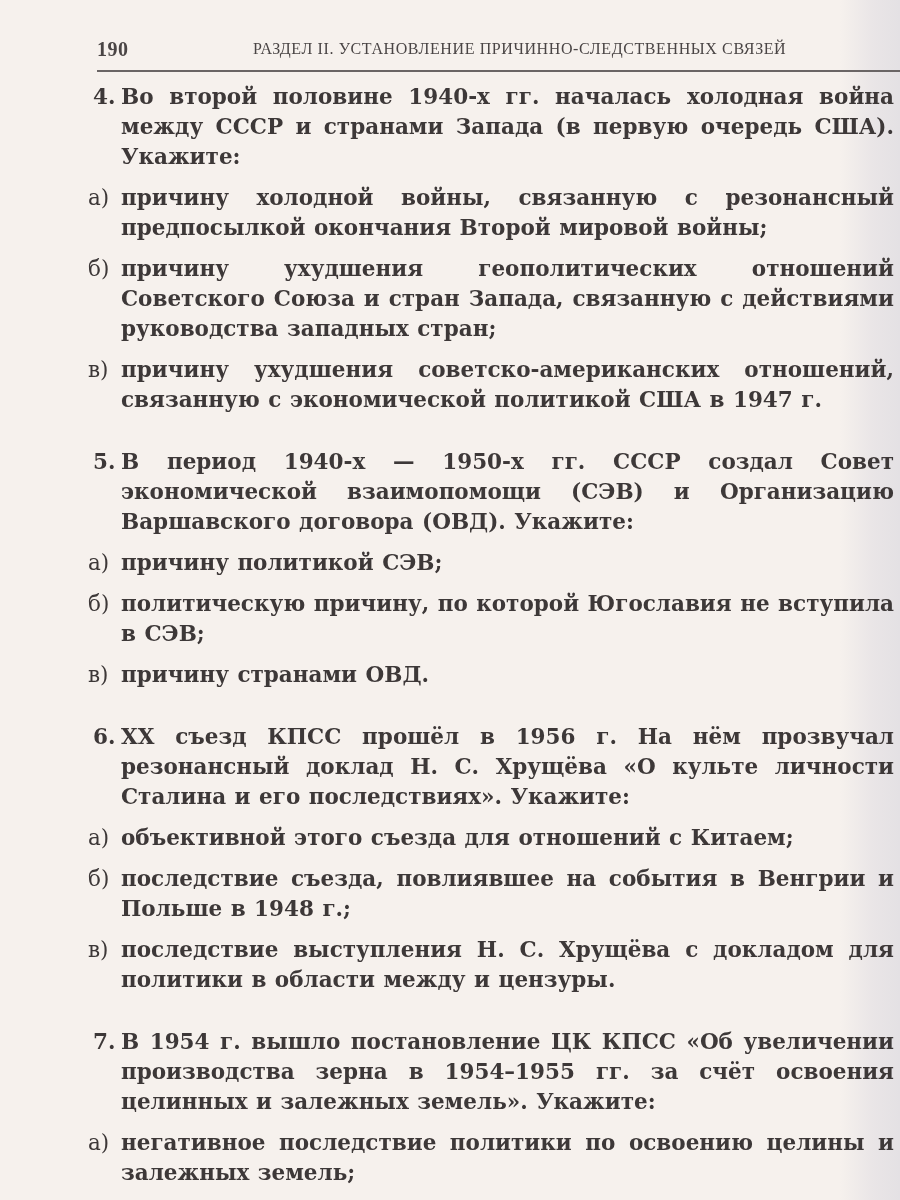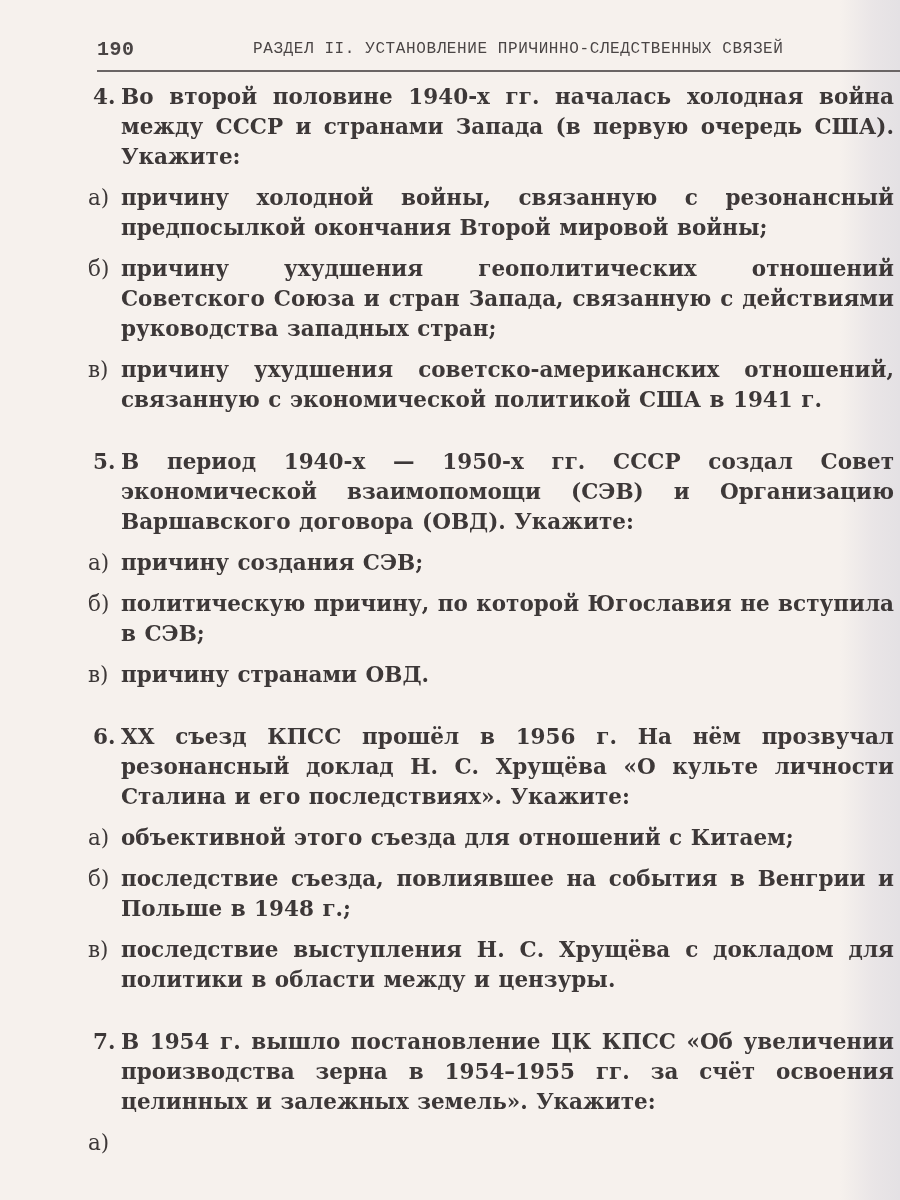--- a/index.html
+++ b/index.html
@@ -21,21 +21,21 @@
       background: linear-gradient(to right, rgba(246,241,237,0) 0%, rgba(232,228,230,0.9) 55%, #e4e1e4 100%);
       pointer-events: none;
     }
     .running-head {
       position: absolute;
       left: 97px;
       top: 38px;
       width: 803px;
       height: 34px;
       border-bottom: 2px solid #6a6565;
-      font-family: Liberation Mono, monospace;
+      font-family: Liberation Serif, serif;
       color: #4a4545;
     }
     .page-number {
       position: absolute;
       left: 0;
       top: 0;
       font-weight: bold;
       font-size: 20px;
       letter-spacing: 0.5px;
     }
@@ -106,32 +106,32 @@
     <div class="subitem">
       <span class="sub-letter">а)</span>
       <span class="bold">причину холодной войны, связанную с резонансный предпосылкой окончания Второй мировой войны;</span>
     </div>
     <div class="subitem">
       <span class="sub-letter">б)</span>
       <span class="bold">причину ухудшения геополитических отношений Советского Союза и стран Запада, связанную с действиями руководства западных стран;</span>
     </div>
     <div class="subitem">
       <span class="sub-letter">в)</span>
-      <span class="bold">причину ухудшения советско-американских отношений, связанную с экономической политикой США в 1941 г.</span>
+      <span class="bold">причину ухудшения советско-американских отношений, связанную с экономической политикой США в 1947 г.</span>
     </div>
   </div>
 
   <div class="task">
     <div class="task-head">
       <span class="task-num">5.</span>
       <span class="bold">В период 1940-х — 1950-х гг. СССР создал Совет экономической взаимопомощи (СЭВ) и Организацию Варшавского договора (ОВД). Укажите:</span>
     </div>
     <div class="subitem">
       <span class="sub-letter">а)</span>
-      <span class="bold">причину создания СЭВ;</span>
+      <span class="bold">причину политикой СЭВ;</span>
     </div>
     <div class="subitem">
       <span class="sub-letter">б)</span>
       <span class="bold">политическую причину, по которой Югославия не вступила в СЭВ;</span>
     </div>
     <div class="subitem">
       <span class="sub-letter">в)</span>
       <span class="bold">причину странами ОВД.</span>
     </div>
   </div>
@@ -155,16 +155,17 @@
     </div>
   </div>
 
   <div class="task">
     <div class="task-head">
       <span class="task-num">7.</span>
       <span class="bold">В 1954 г. вышло постановление ЦК КПСС «Об увеличении производства зерна в 1954–1955 гг. за счёт освоения целинных и залежных земель». Укажите:</span>
     </div>
     <div class="subitem">
       <span class="sub-letter">а)</span>
+      <span class="bold">негативное последствие политики по освоению целины и залежных земель;</span>
     </div>
   </div>
 
 </div>
 
 </body></html>

